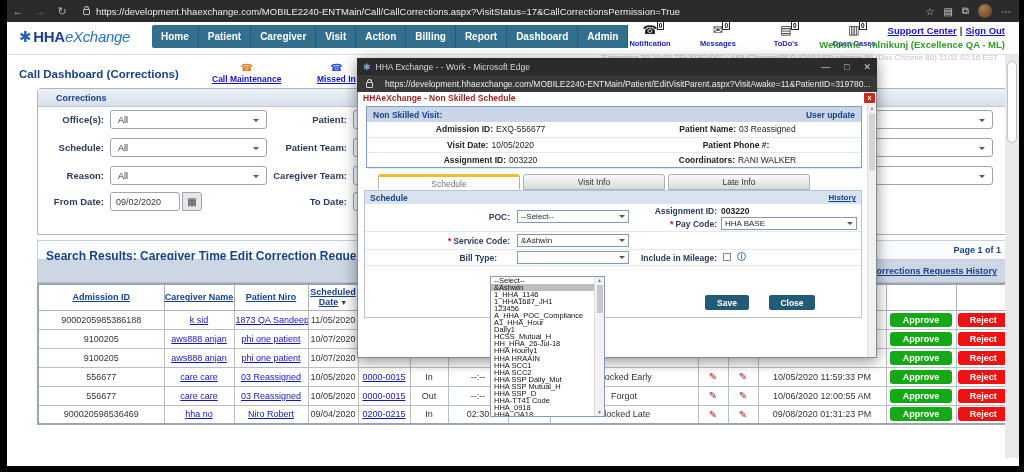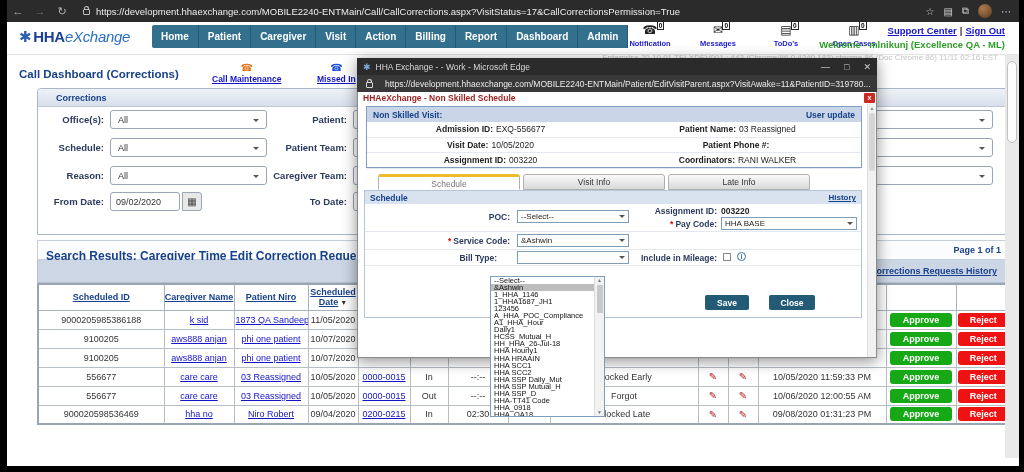--- a/index.html
+++ b/index.html
@@ -292,21 +292,21 @@
         <col style="width:42px">
       <col style="width:148px">
         <col style="width:30px">
         <col style="width:30px">
         <col style="width:128px">
       <col style="width:70px">
         <col style="width:55px">
     </colgroup>
     <thead>
       <tr>
-        <th><span class="hlink">Scheduled ID</span></th>
+        <th><span class="hlink">Admission ID</span></th>
         <th><span class="hlink">Caregiver Name</span></th>
         <th><span class="hlink">Patient Niro</span></th>
         <th><span class="hlink">Scheduled Date</span><span class="sort-ind">▼</span></th>
         <th></th>
           <th></th>
           <th></th>
         <th></th>
           <th></th>
           <th></th>
         <th></th>

